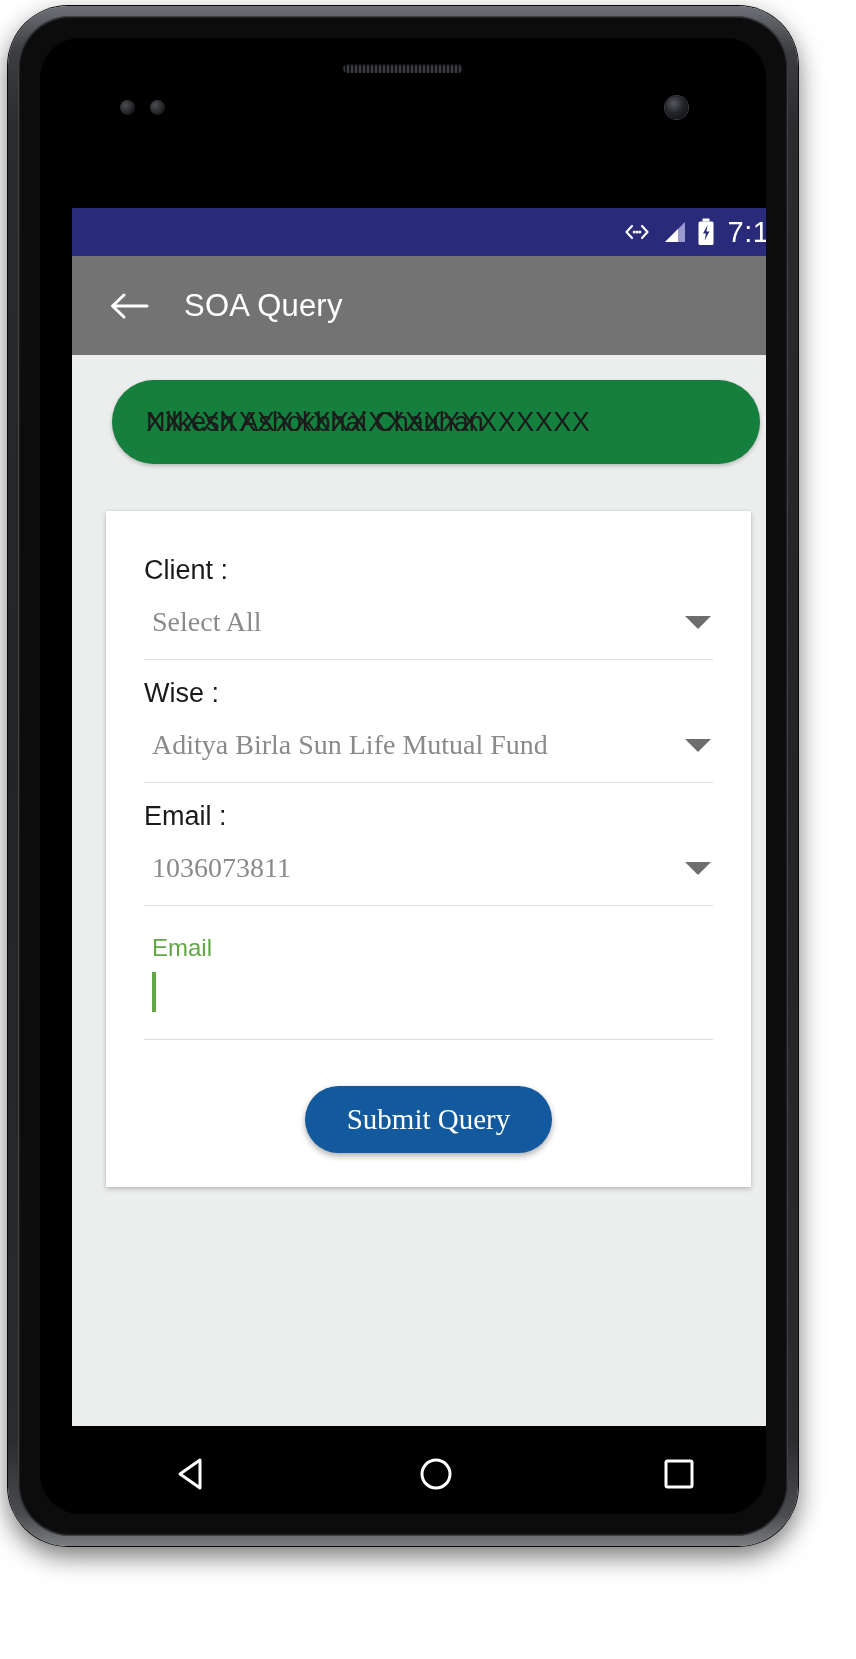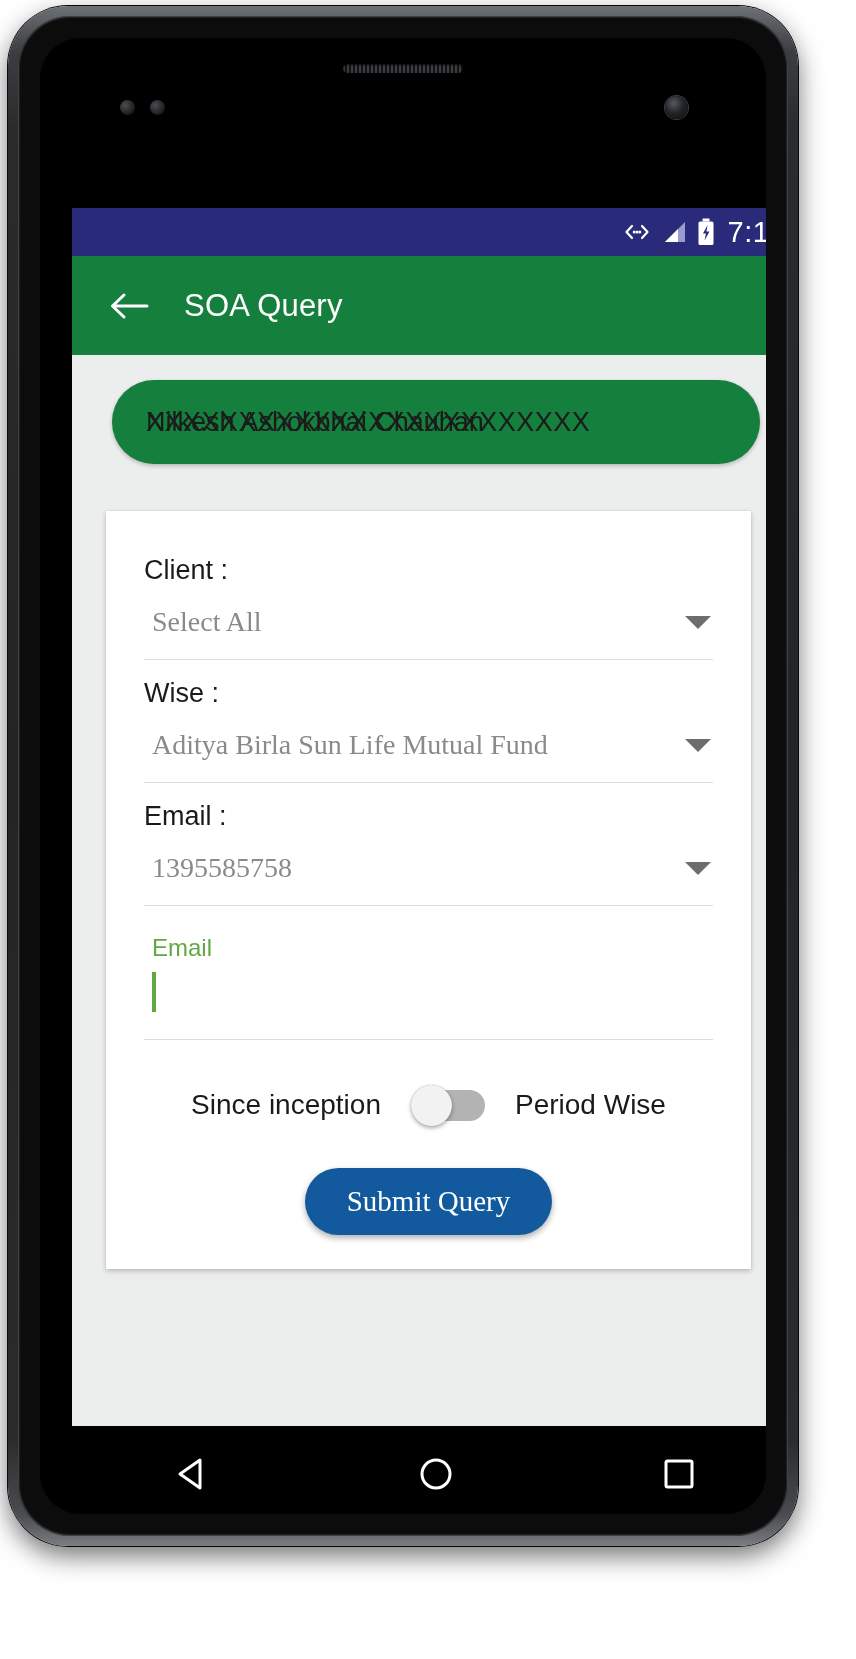--- a/index.html
+++ b/index.html
@@ -103,21 +103,21 @@
   #status-clock {
     font-size: 29px;
     color: #ffffff;
     margin-left: 13px;
     letter-spacing: .5px;
   }
 
   
   #appbar {
     height: 99px;
-    background: #15803d;
+    background: #737373;
     display: flex;
     align-items: center;
     padding-left: 34px;
     box-sizing: border-box;
   }
   #back-button {
     width: 46px; height: 46px;
     display: flex; align-items: center; justify-content: center;
     cursor: pointer;
   }
@@ -377,41 +377,33 @@
               <div class="field-label">Wise :</div>
               <div class="field-row">
                 <span class="field-value">Aditya Birla Sun Life Mutual Fund</span>
                 <span class="caret"></span>
               </div>
             </div>
 
             <div class="field">
               <div class="field-label">Email :</div>
               <div class="field-row">
-                <span class="field-value">1395585758</span>
+                <span class="field-value">1036073811</span>
                 <span class="caret"></span>
               </div>
             </div>
 
             <div id="email-field">
               <div id="email-label">Email</div>
               <div id="email-input-row">
                 <span id="email-caret"></span>
                 <span id="email-value"></span>
               </div>
             </div>
 
-            <div id="toggle-row">
-              <span class="toggle-label">Since inception</span>
-              <span id="period-toggle">
-                <span id="toggle-track"></span>
-                <span id="toggle-knob"></span>
-              </span>
-              <span class="toggle-label">Period Wise</span>
-            </div>
 
             <div id="submit-wrap">
               <button id="submit-button">Submit Query</button>
             </div>
 
           </div>
         </div>
       </div>
 
       <div id="navbar">

